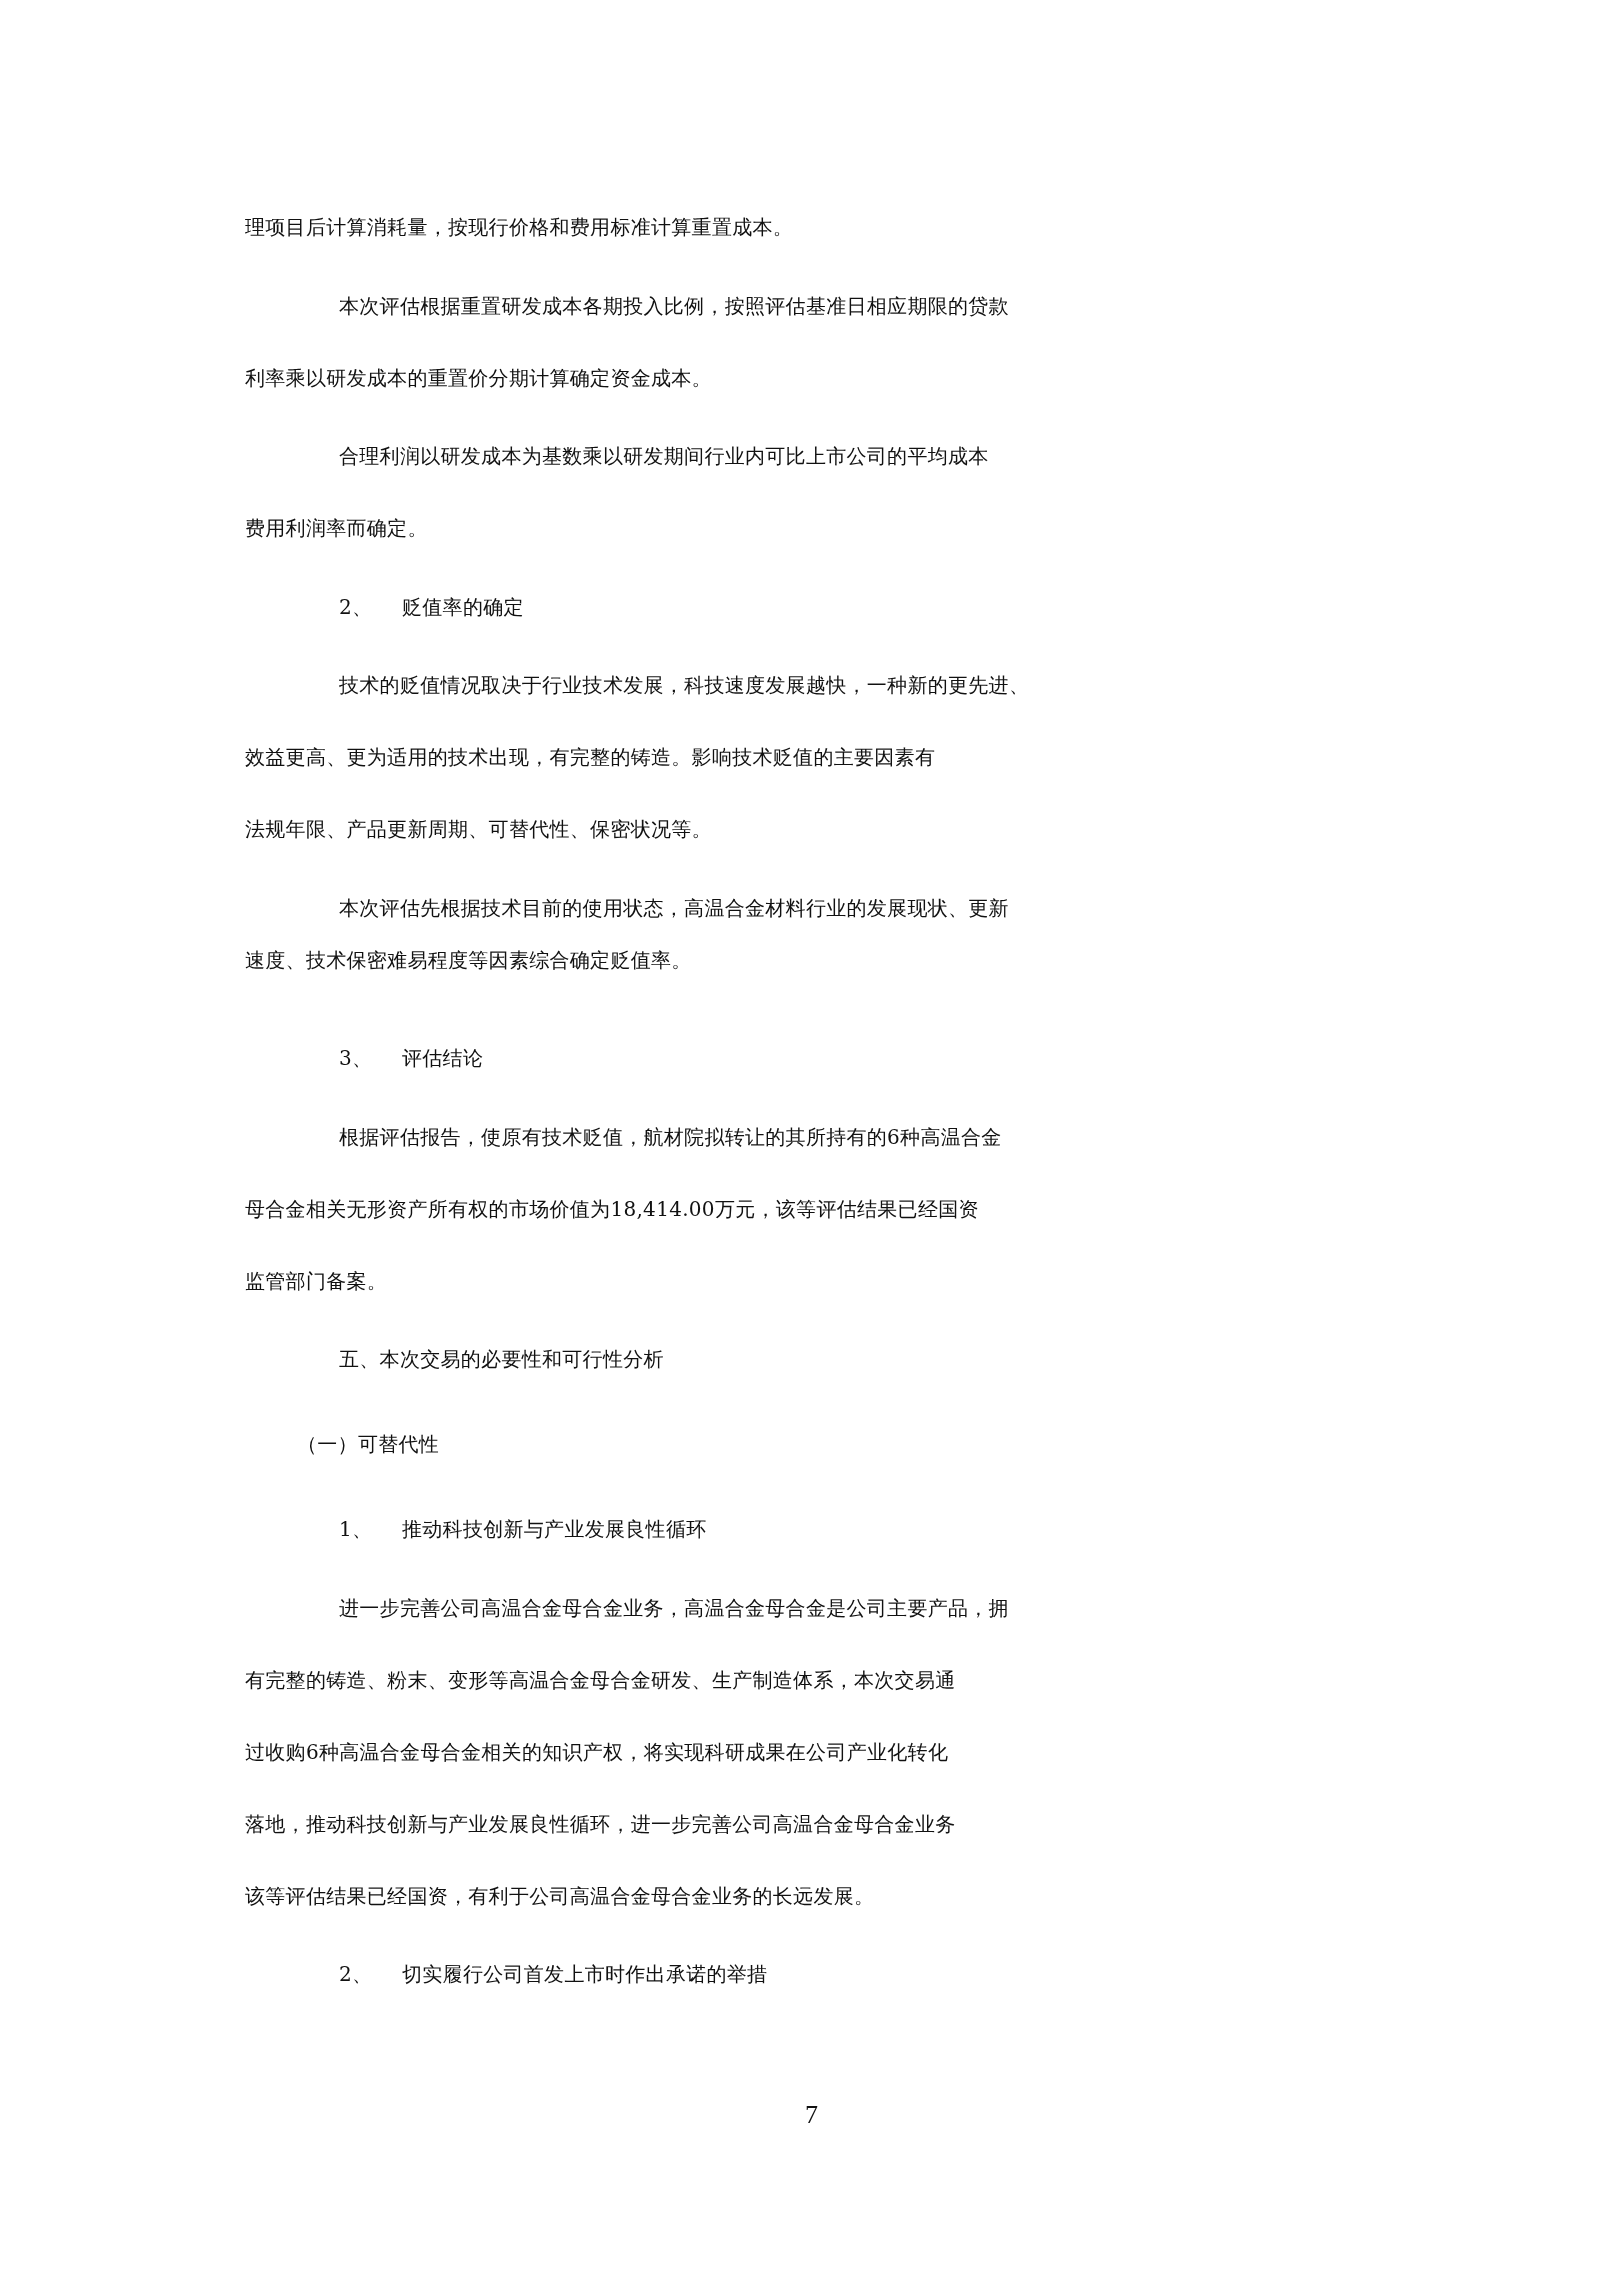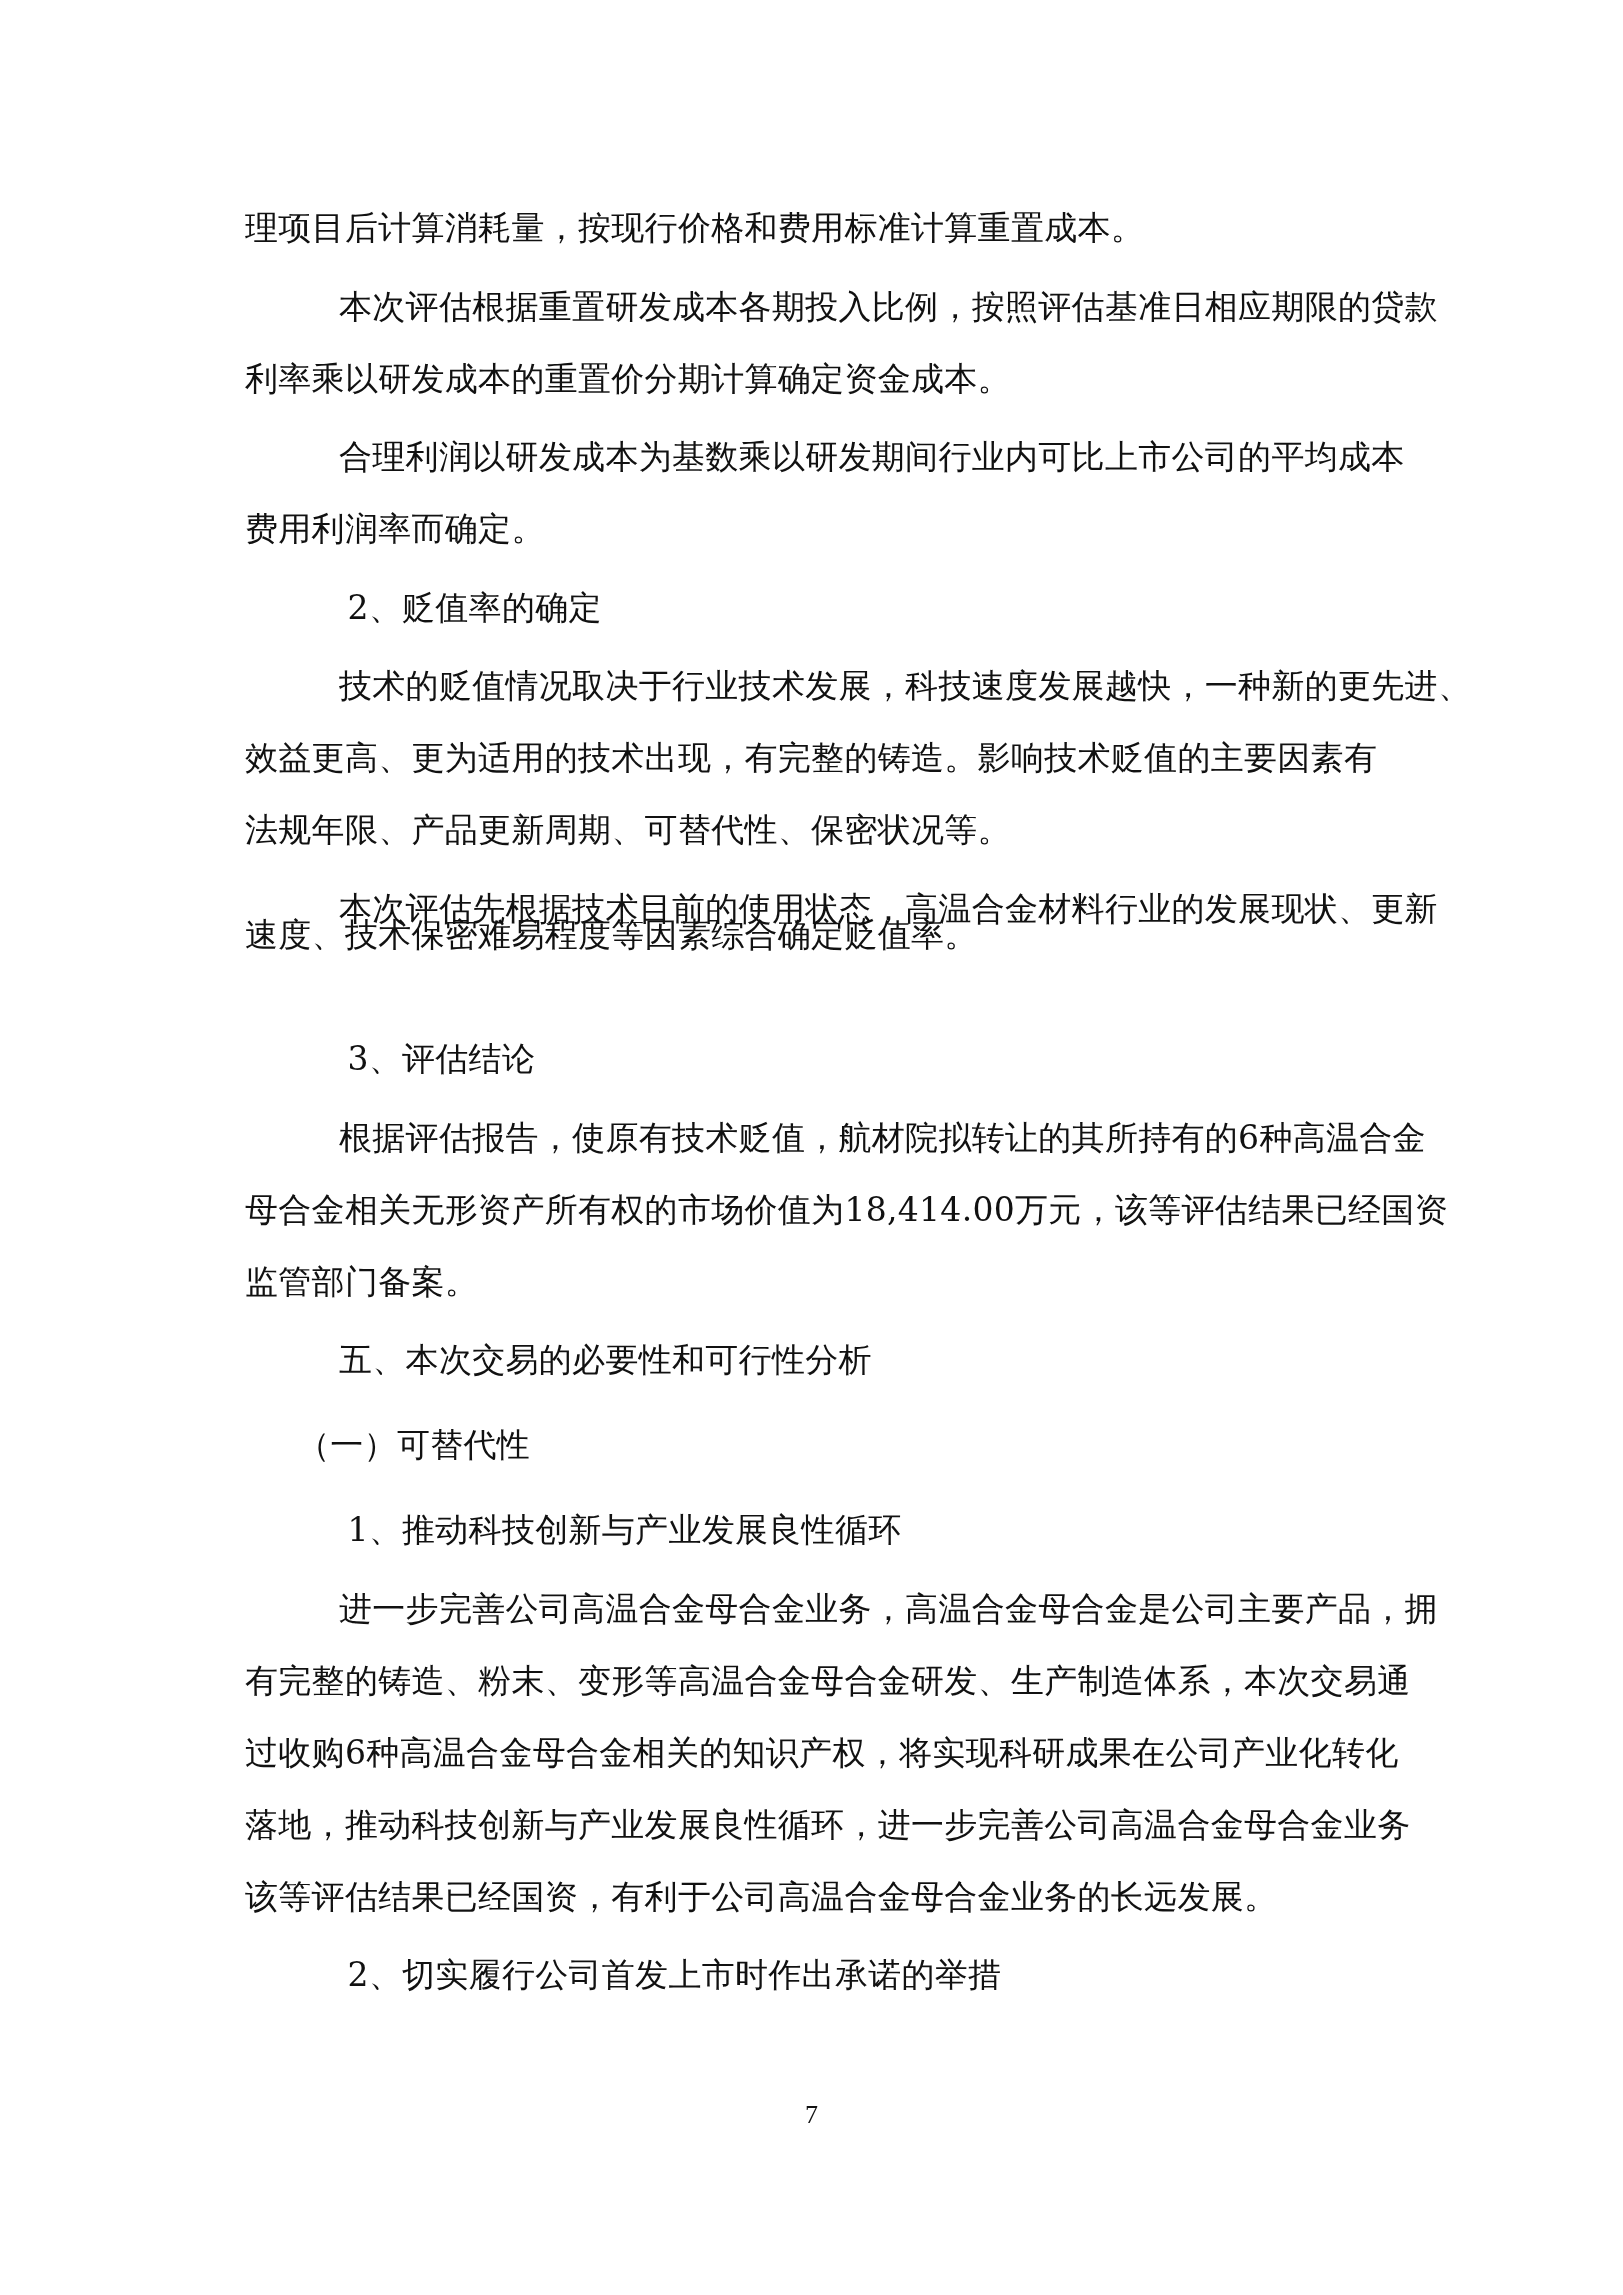--- a/index.html
+++ b/index.html
@@ -1,19 +1,19 @@
 <!DOCTYPE html>
 <html style="font-size:10.5px"><head>
 <meta charset="utf-8">
 <style>
   html, body { margin: 0; padding: 0; background: #ffffff; }
   body { width: 1623px; height: 2295px; position: relative; overflow: hidden;
          font-family: "DejaVu Serif", "Liberation Serif", serif; color: #111; }
   .page { position: absolute; left: 245px; top: 0; width: 1139px; }
-  .line { position: absolute; left: 0; font-size: 33px; line-height: 39px; white-space: nowrap; letter-spacing: 0.3px; text-align: right; }
+  .line { position: absolute; left: 0; font-size: 20px; line-height: 39px; white-space: nowrap; letter-spacing: 0.3px; }
   .indent { left: 63px; margin-left: 31px; }
   .bold { font-weight: normal; }
   .num { display: inline-block; width: 63px; }
   .pagenum { position: absolute; left: 0; width: 1623px; text-align: center; top: 2100px;
              font-size: 26px; font-family: "Liberation Serif", serif; }
 </style>
 </head>
 <body>
 
 <div class="page">
@@ -27,21 +27,21 @@
 
   <div class="line indent" style="top:588px">
     <span class="num">2、</span><span>贬值率的确定</span>
   </div>
 
   <div class="line indent" style="top:666px">技术的贬值情况取决于行业技术发展，科技速度发展越快，一种新的更先进、</div>
   <div class="line" style="top:738px">效益更高、更为适用的技术出现，有完整的铸造。影响技术贬值的主要因素有</div>
   <div class="line" style="top:810px">法规年限、产品更新周期、可替代性、保密状况等。</div>
 
   <div class="line indent" style="top:889px">本次评估先根据技术目前的使用状态，高温合金材料行业的发展现状、更新</div>
-  <div class="line" style="top:915px">速度、技术保密难易程度等因素综合确定贬值率。</div>
+  <div class="line" style="top:941px">速度、技术保密难易程度等因素综合确定贬值率。</div>
 
   <div class="line indent" style="top:1039px">
     <span class="num">3、</span><span>评估结论</span>
   </div>
 
   <div class="line indent" style="top:1118px">根据评估报告，使原有技术贬值，航材院拟转让的其所持有的6种高温合金</div>
   <div class="line" style="top:1190px">母合金相关无形资产所有权的市场价值为18,414.00万元，该等评估结果已经国资</div>
   <div class="line" style="top:1262px">监管部门备案。</div>
 
   <div class="line indent bold" style="top:1340px">五、本次交易的必要性和可行性分析</div>

